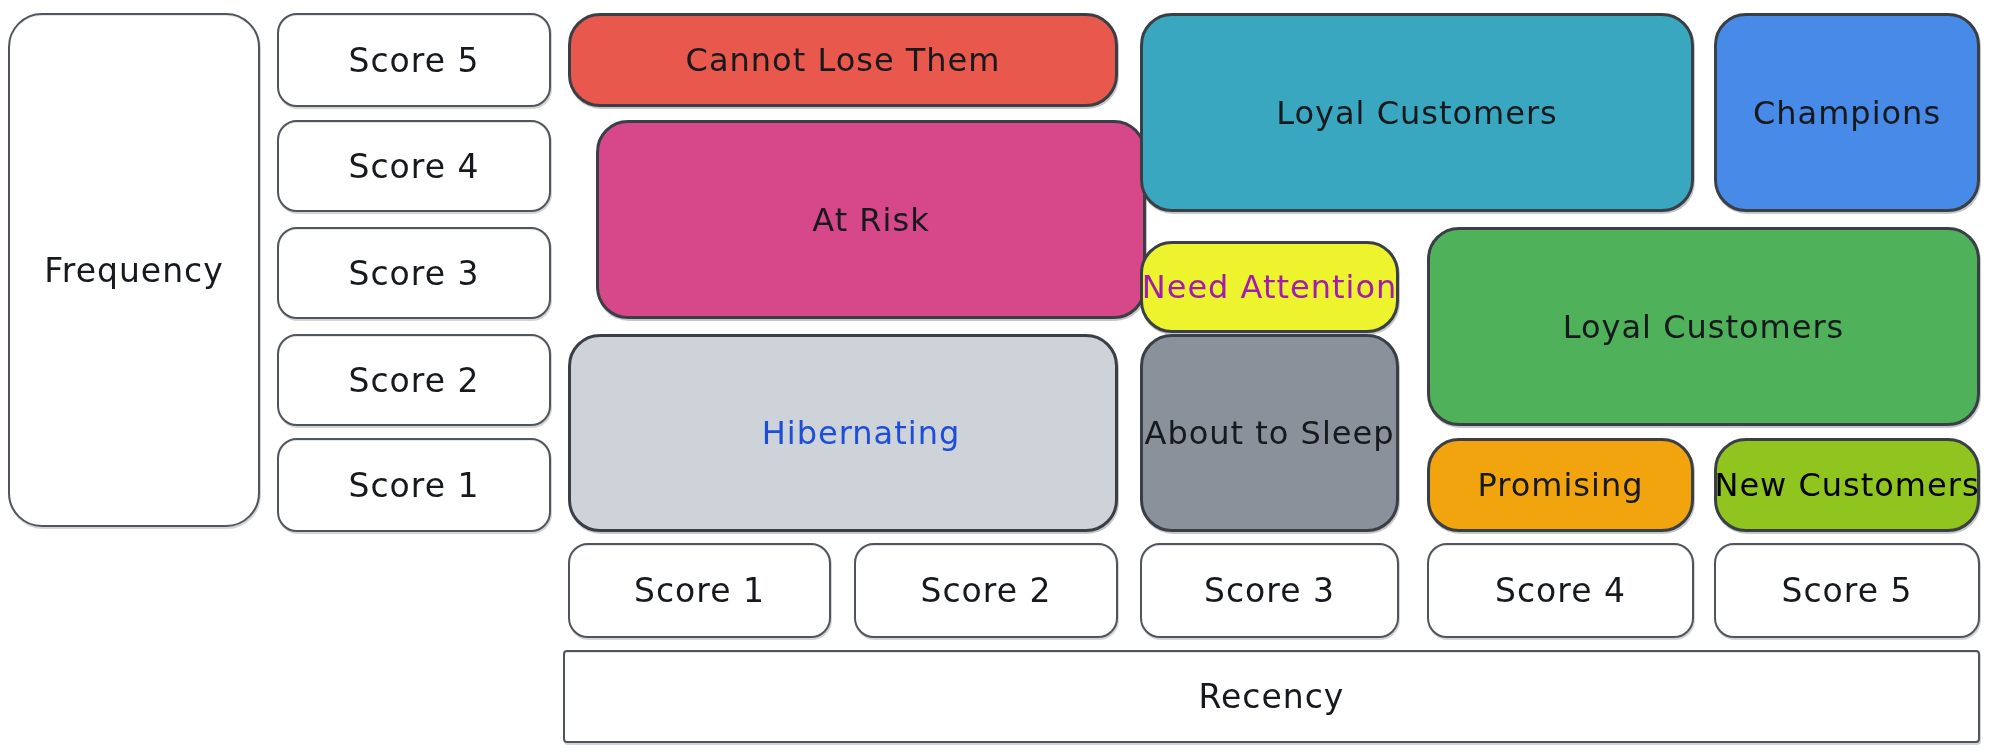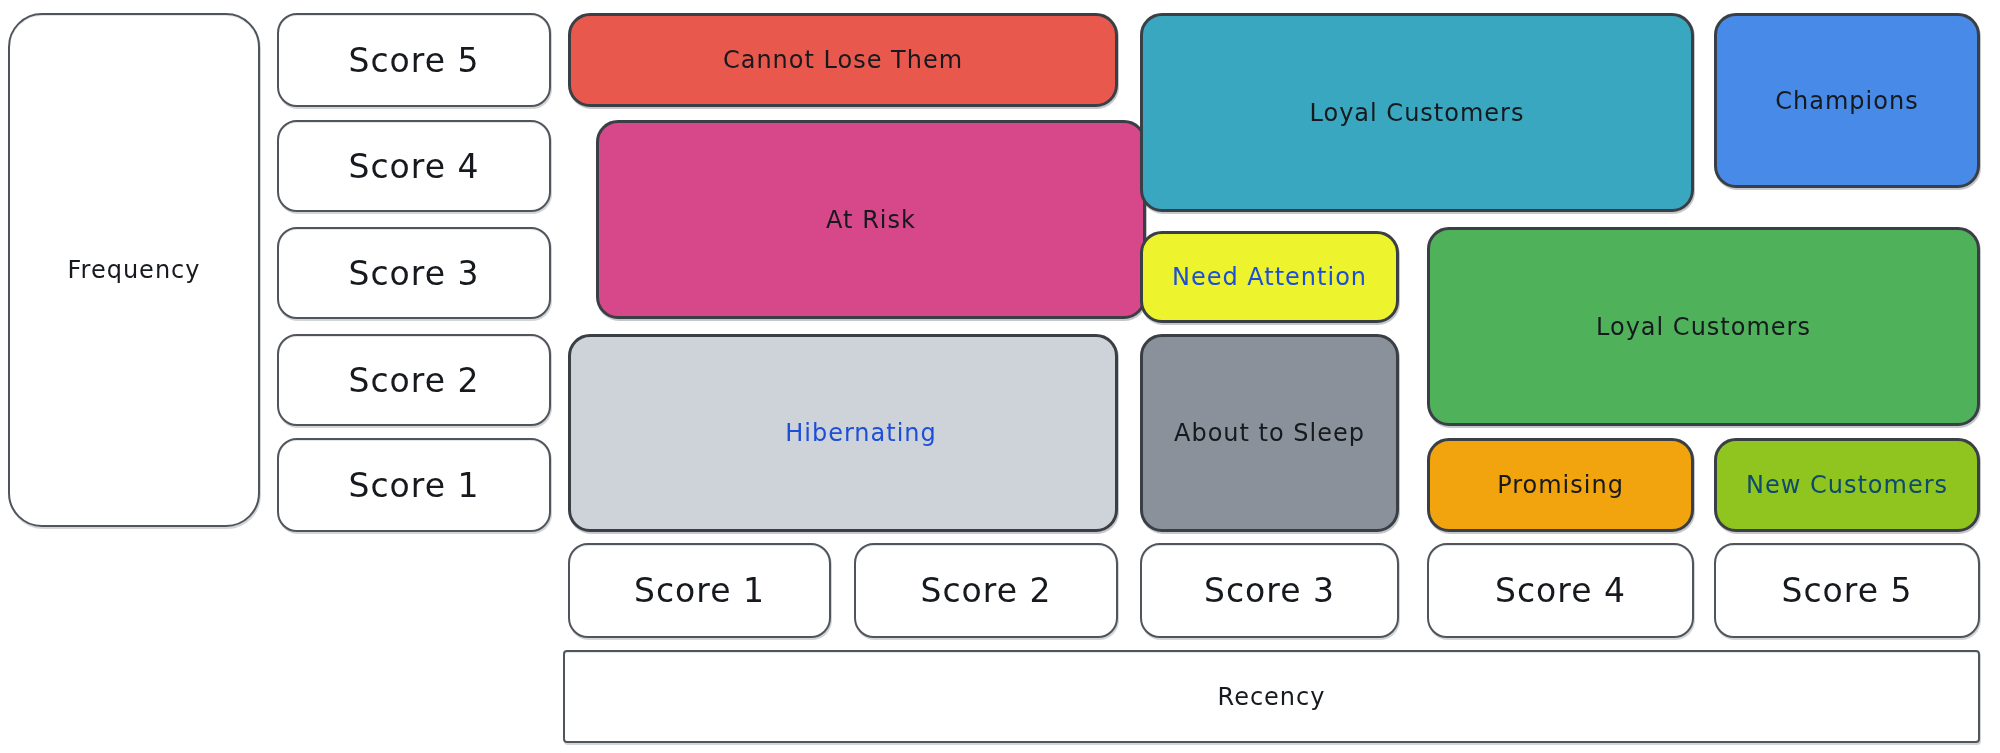--- a/index.html
+++ b/index.html
@@ -23,25 +23,25 @@
     white-space:nowrap;
   }
   
   .white{
     box-shadow:1px 2px 0 0 rgba(110,116,124,0.30), inset 0 1px 0 0 rgba(110,116,124,0.18);
     font-size:33px;
     text-align:center;
   }
   .seg{
     border:3px solid #3a3f46;
-    border-radius:22px;
-    font-size:24px;
+    border-radius:32px;
+    font-size:32px;
     box-shadow:1px 2px 0 0 rgba(90,95,102,0.35);
   }
-  .axisbox{font-size:24px;}
+  .axisbox{font-size:33px;}
   .freq{
     left:8px;top:13px;width:252px;height:514px;
     border-radius:34px;
   }
   .fscore{left:277px;width:274px;}
   .bscore{top:543px;height:95px;}
   .recency{
     left:563px;top:650px;width:1417px;height:93px;
     border-radius:4px;
   }
@@ -56,26 +56,26 @@
   <div class="box white fscore" style="top: 13px; height: 94px;">Score 5</div>
   <div class="box white fscore" style="top: 120px; height: 92px;">Score 4</div>
   <div class="box white fscore" style="top: 227px; height: 92px;">Score 3</div>
   <div class="box white fscore" style="top: 334px; height: 92px;">Score 2</div>
   <div class="box white fscore" style="top: 438px; height: 94px;">Score 1</div>
 
   <div class="box seg" style="left: 568px; width: 550px; top: 13px; height: 94px; background: rgb(233, 88, 76); color: rgb(22, 25, 29);">Cannot Lose Them</div>
   <div class="box seg" style="left: 568px; width: 550px; top: 120px; height: 199px; background: rgb(214, 72, 138); color: rgb(22, 25, 29); margin-left: 28px;">At Risk</div>
   <div class="box seg" style="left: 568px; width: 550px; top: 334px; height: 198px; background: rgb(206, 211, 217); color: #1d4ed8; padding-left: 36px;">Hibernating</div>
   <div class="box seg" style="left: 1140px; width: 554px; top: 13px; height: 199px; background: rgb(57, 167, 191); color: rgb(22, 25, 29);">Loyal Customers</div>
-  <div class="box seg" style="left: 1714px; width: 266px; top: 13px; height: 175px; background: rgb(71, 138, 232); color: rgb(22, 25, 29);">Champions</div>
-  <div class="box seg" style="left: 1140px; width: 259px; top: 231px; height: 92px; background: rgb(237, 243, 45); color: #1d4ed8;">Need Attention</div>
+  <div class="box seg" style="left: 1714px; width: 266px; top: 13px; height: 199px; background: rgb(71, 138, 232); color: rgb(22, 25, 29);">Champions</div>
+  <div class="box seg" style="left: 1140px; width: 259px; top: 241px; height: 92px; background: rgb(237, 243, 45); color: #a21caf;">Need Attention</div>
   <div class="box seg" style="left: 1427px; width: 553px; top: 227px; height: 199px; background: rgb(79, 178, 91); color: rgb(22, 25, 29);">Loyal Customers</div>
   <div class="box seg" style="left: 1140px; width: 259px; top: 334px; height: 198px; background: rgb(139, 145, 154); color: rgb(22, 25, 29);">About to Sleep</div>
   <div class="box seg" style="left: 1427px; width: 267px; top: 438px; height: 94px; background: rgb(241, 164, 13); color: rgb(22, 25, 29);">Promising</div>
-  <div class="box seg" style="left: 1714px; width: 266px; top: 438px; height: 94px; background: rgb(144, 196, 30); color: #0c4a6e;">New Customers</div>
+  <div class="box seg" style="left: 1714px; width: 266px; top: 438px; height: 94px; background: rgb(144, 196, 30); color: #000000;">New Customers</div>
 
   <div class="box white bscore" style="left: 568px; width: 263px;">Score 1</div>
   <div class="box white bscore" style="left: 854px; width: 264px;">Score 2</div>
   <div class="box white bscore" style="left: 1140px; width: 259px;">Score 3</div>
   <div class="box white bscore" style="left: 1427px; width: 267px;">Score 4</div>
   <div class="box white bscore" style="left: 1714px; width: 266px;">Score 5</div>
 
   <div class="box white axisbox recency">Recency</div>
 
 </div>

